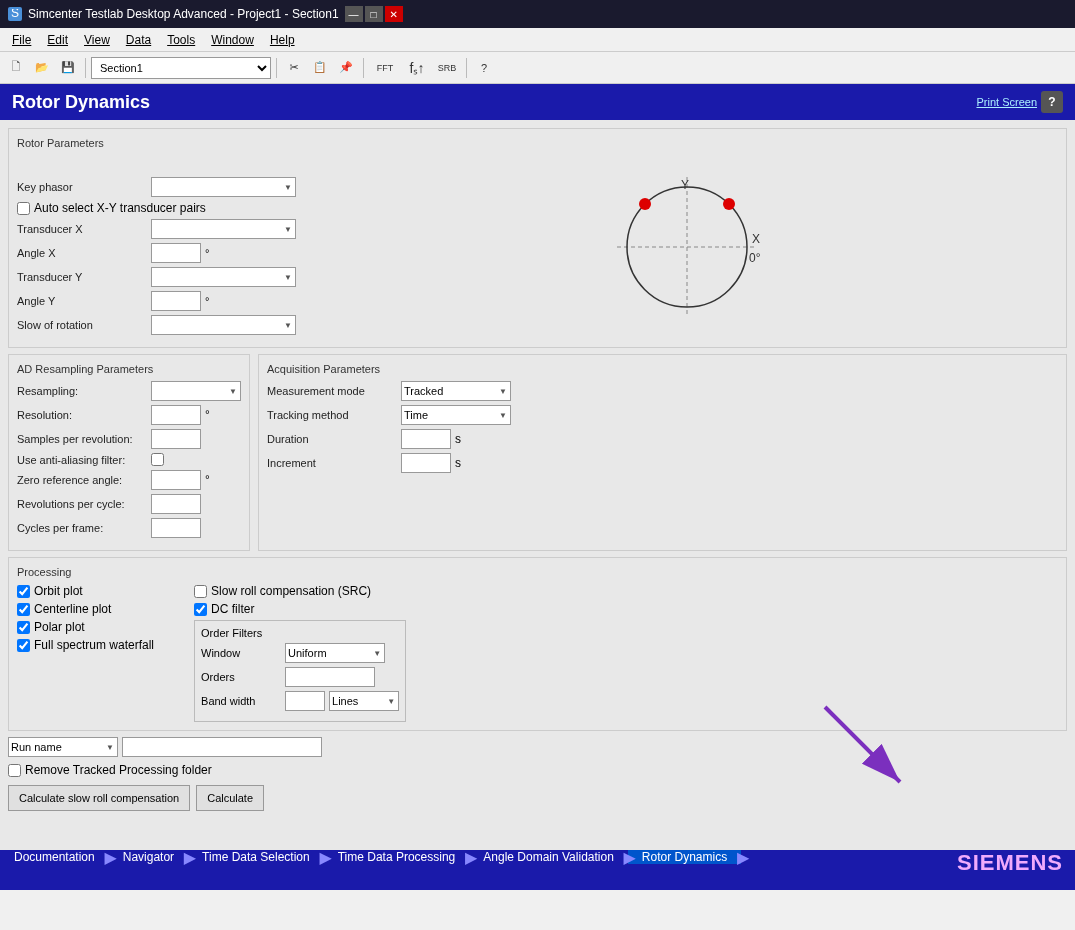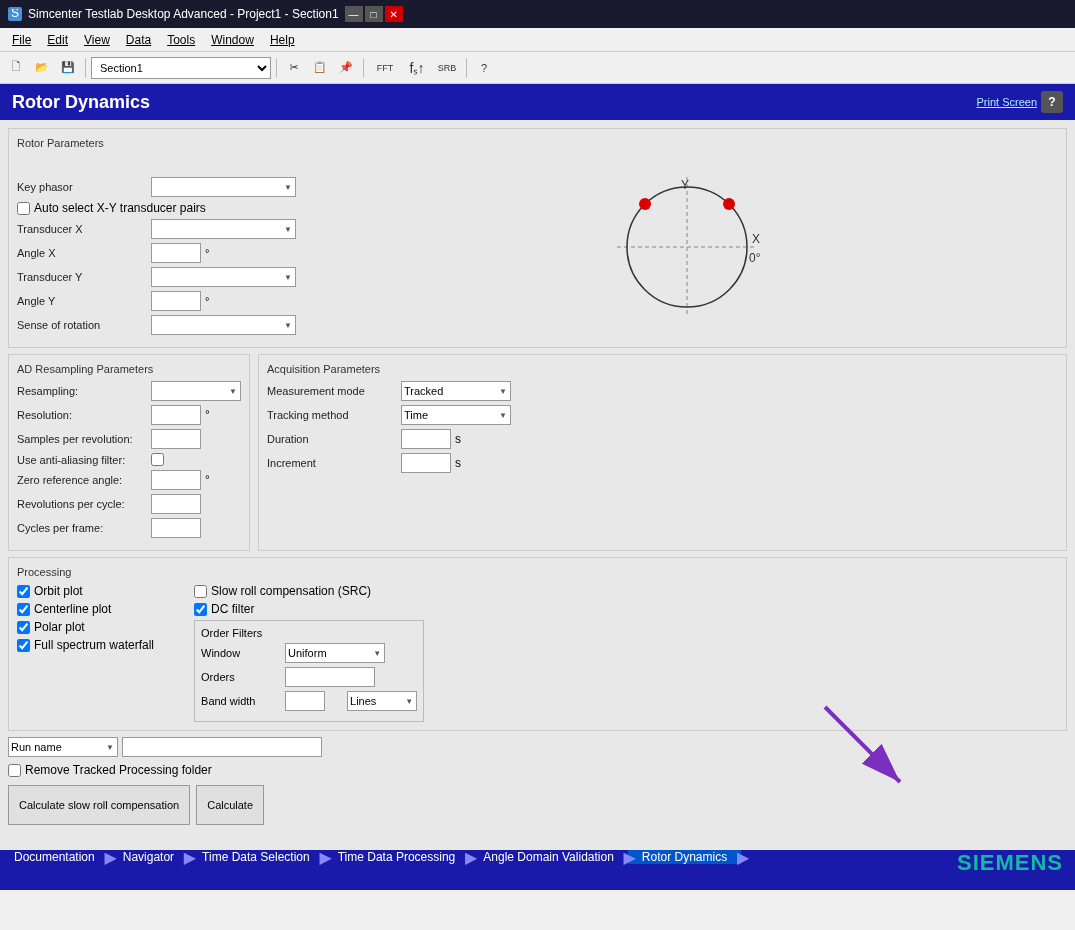--- a/index.html
+++ b/index.html
@@ -45,36 +45,36 @@
 
     
     .processing-box { border: 1px solid #ccc; background: #e8e8e8; padding: 8px; margin-bottom: 6px; }
 
     
     .bottom-bar { position: absolute; bottom: 0; left: 0; right: 0; height: 40px; background: #1a1aaa; display: flex; align-items: flex-start; }
     .nav-item { display: flex; align-items: center; padding: 0 14px; color: white; font-size: 12px; cursor: pointer; position: relative; white-space: nowrap; }
     .nav-item:not(:last-child)::after { content: '▶'; position: absolute; right: -8px; color: #88f; font-size: 16px; z-index: 1; }
     .nav-item.active { background: #0055cc; }
     .siemens-logo { margin-left: auto; display: flex; align-items: center; padding-right: 12px; }
-    .siemens-text { color: #14b8a6; font-size: 22px; font-weight: bold; letter-spacing: 1px; }
+    .siemens-text { color: #f0abfc; font-size: 22px; font-weight: bold; letter-spacing: 1px; }
 
     
     .select-wrapper { position: relative; display: inline-block; }
     .select-wrapper select { padding-right: 18px; -webkit-appearance: none; appearance: none; }
     .select-wrapper::after { content: '▼'; position: absolute; right: 4px; top: 50%; transform: translateY(-50%); font-size: 8px; pointer-events: none; color: #555; }
 
     
     .order-filters { border: 1px solid #bbb; padding: 6px; margin-top: 4px; background: #e8e8e8; }
     .order-filters-title { font-size: 11px; margin-bottom: 4px; }
 
     
     .run-name-row { display: flex; align-items: flex-end; gap: 4px; margin: 6px 0; }
 
     
-    .btn { height: 40px; border: 1px solid #999; background: #e0e0e0; cursor: pointer; font-size: 11px; padding: 0 10px; }
+    .btn { height: 26px; border: 1px solid #999; background: #e0e0e0; cursor: pointer; font-size: 11px; padding: 0 10px; }
 
     .main-wrapper { position: relative; }
 
     
     .wide-select { width: 145px; }
 
     
     .rotor-params-container { display: flex; gap: 8px; }
     .rotor-params-left { flex: 0 0 290px; margin-top: 22px; }
     .rotor-params-right { flex: 1; display: flex; align-items: center; justify-content: center; }
@@ -190,21 +190,21 @@
             </div>
           </div>
 
           <div class="form-row">
             <span class="form-label">Angle Y</span>
             <input type="text" class="form-input form-input-num" style="">
             <span class="degree-symbol">°</span>
           </div>
 
           <div class="form-row">
-            <span class="form-label">Sense of rotation</span>
+            <span class="form-label">Slow of rotation</span>
             <div class="select-wrapper">
               <select class="form-select wide-select">
                 <option></option>
               </select>
             </div>
           </div>
         </div>
 
         <div class="rotor-params-right">
           <svg width="180" height="160" viewBox="0 0 180 160">
@@ -368,21 +368,21 @@
             </div>
 
             <div class="form-row">
               <span style="min-width:80px;font-size:11px;">Orders</span>
               <input type="text" class="form-input" style="width: 90px;">
             </div>
 
             <div class="form-row">
               <span style="min-width:80px;font-size:11px;">Band width</span>
               <input type="text" class="form-input" style="width: 40px;">
-              <div class="select-wrapper" style="margin-left:18px;">
+              <div class="select-wrapper" style="margin-left:0;">
                 <select class="form-select" style="width:70px;">
                   <option>Lines</option>
                 </select>
               </div>
             </div>
           </div>
         </div>
       </div>
     </div>
 

